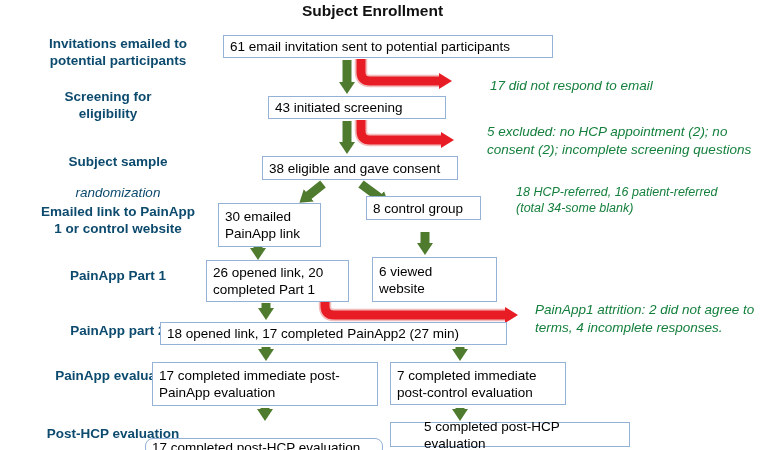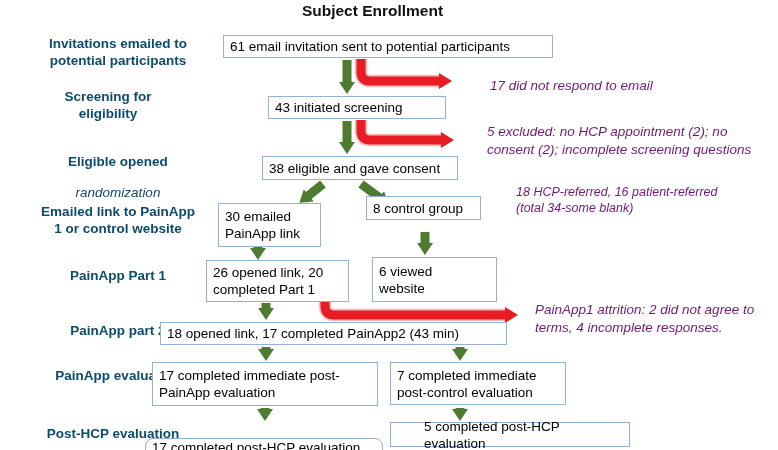--- a/index.html
+++ b/index.html
@@ -18,21 +18,21 @@
   }
   .rowlabel.italic{font-weight:normal;font-style:italic;}
   .node{
     position:absolute;border:1.5px solid var(--boxborder);background:#fff;
     font-size:13.5px;line-height:17px;display:flex;align-items:center;
     padding:1px 6px;box-sizing:border-box;white-space:pre-line;color:#000000;
     z-index:2;
   }
   .note{
     position:absolute;font-size:13.5px;font-style:italic;line-height:17.5px;
-    white-space:pre-line;color:#701a75;z-index:2;
+    white-space:pre-line;color:#15803d;z-index:2;
   }
   .note.small{font-size:12.5px;line-height:16px;}
   svg.arrows{position:absolute;left:0;top:0;z-index:1;}
   .ga{stroke:var(--green);stroke-width:9;fill:none;}
   .ra{stroke:var(--red);stroke-width:9;fill:none;}
   .rhalo{stroke:#f3bcbc;stroke-width:12.5;fill:none;}
   .gh-fill{fill:var(--green);}
   .rh-fill{fill:var(--red);}
 </style>
 </head>
@@ -69,39 +69,39 @@
     <path class="ga" d="M265 408 V410" marker-end="url(#gh)"></path>
     <path class="ga" d="M460 408 V410" marker-end="url(#gh)"></path>
   </svg>
 
   <div class="title">Subject Enrollment</div>
 
   <div class="rowlabel" style="left:33px;top:36px;width:170px;">Invitations  emailed to
 potential participants</div>
   <div class="rowlabel" style="left:48px;top:89px;width:120px;">Screening for
 eligibility</div>
-  <div class="rowlabel" style="left:43px;top:154px;width:150px;">Eligible opened</div>
+  <div class="rowlabel" style="left:43px;top:154px;width:150px;">Subject sample</div>
   <div class="rowlabel italic" style="left:43px;top:185px;width:150px;">randomization</div>
   <div class="rowlabel" style="left:28px;top:204px;width:180px;">Emailed link to PainApp
 1 or control website</div>
   <div class="rowlabel" style="left:43px;top:268px;width:150px;">PainApp Part 1</div>
   <div class="rowlabel" style="left:43px;top:323px;width:150px;">PainApp part 2</div>
   <div class="rowlabel" style="left:33px;top:368px;width:170px;">PainApp evaluation</div>
   <div class="rowlabel" style="left:28px;top:426px;width:170px;">Post-HCP evaluation</div>
 
   <div class="node" style="left:223px;top:35px;width:330px;height:23px;">61 email invitation sent to potential participants</div>
   <div class="node" style="left:268px;top:96px;width:178px;height:23px;">43 initiated screening</div>
   <div class="node" style="left:262px;top:156px;width:196px;height:24px;">38 eligible and gave consent</div>
   <div class="node" style="left:218px;top:203px;width:103px;height:44px;">30 emailed
 PainApp link</div>
   <div class="node" style="left:366px;top:196px;width:115px;height:24px;">8 control group</div>
   <div class="node" style="left:206px;top:260px;width:143px;height:42px;">26 opened link, 20 completed Part 1</div>
   <div class="node" style="left:372px;top:257px;width:125px;height:45px;">6 viewed
 website</div>
-  <div class="node" style="left:160px;top:322px;width:347px;height:23px;">18 opened link, 17 completed PainApp2 (43 min)</div>
+  <div class="node" style="left:160px;top:322px;width:347px;height:23px;">18 opened link, 17 completed PainApp2 (27 min)</div>
   <div class="node" style="left:152px;top:362px;width:226px;height:44px;">17 completed immediate post-PainApp evaluation</div>
   <div class="node" style="left:390px;top:362px;width:176px;height:43px;">7 completed immediate post-control evaluation</div>
   <div class="node" style="left:145px;top:438px;width:238px;height:19px;border-radius:8px;">17 completed post-HCP evaluation</div>
   <div class="node" style="left:390px;top:422px;width:240px;height:25px;padding-left:33px;">5 completed post-HCP evaluation</div>
 
   <div class="note" style="left:490px;top:77px;width:230px;">17 did not respond to email</div>
   <div class="note" style="left:487px;top:123px;width:300px;">5 excluded: no HCP appointment (2); no
 consent (2); incomplete screening questions</div>
   <div class="note small" style="left:516px;top:184px;width:250px;">18 HCP-referred,  16 patient-referred
 (total 34-some blank)</div>

